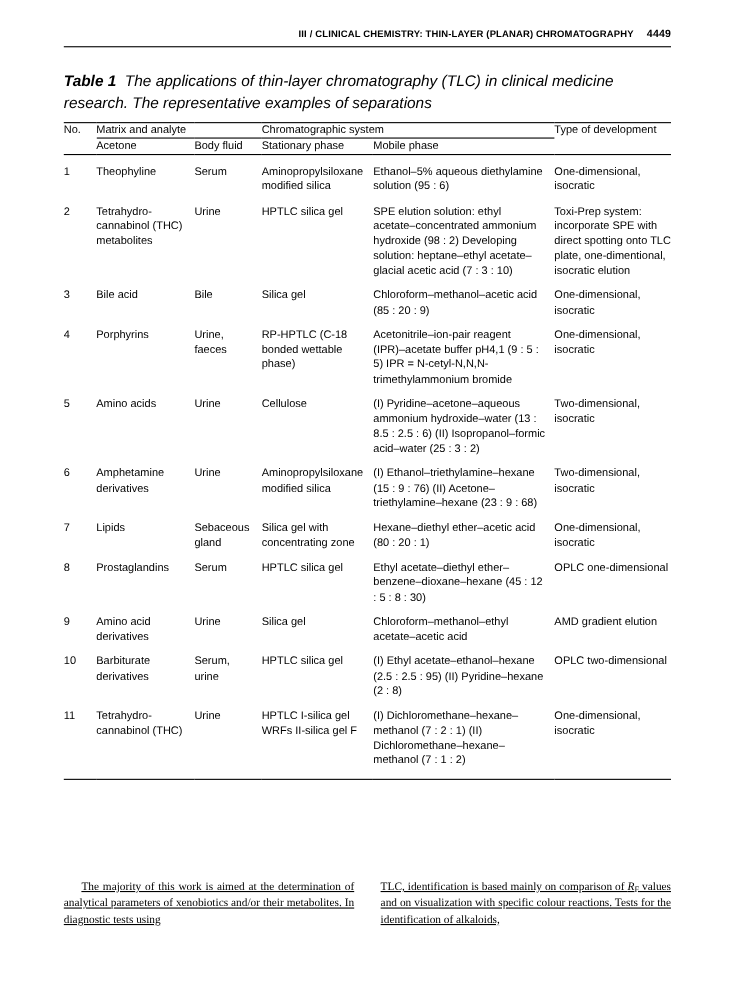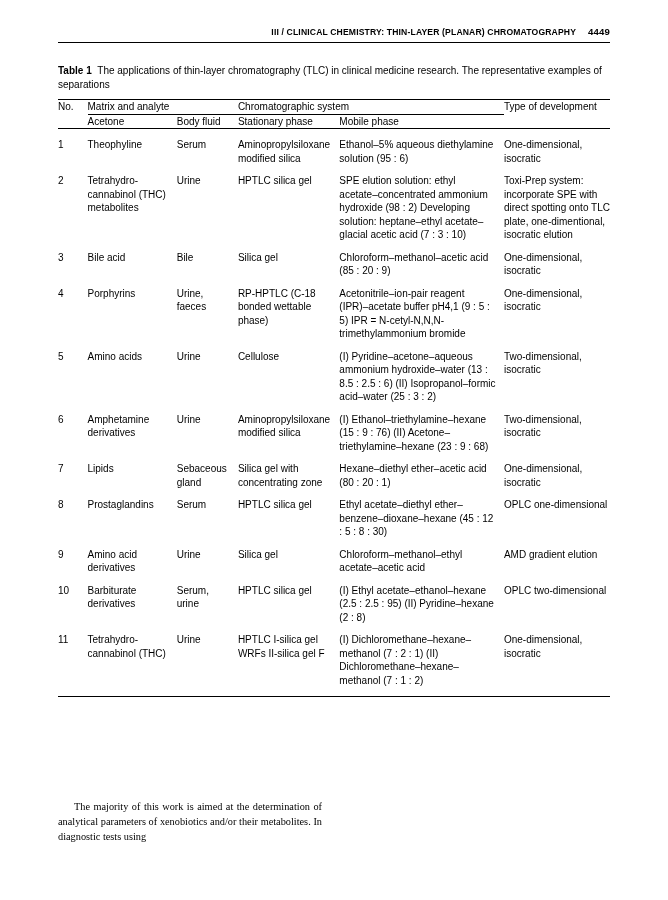--- a/index.html
+++ b/index.html
@@ -49,23 +49,24 @@
 
   
   .table-wrap {
     position: absolute;
     left: 58px;
     top: 64px;
     width: 552px;
   }
   .caption {
     font-family: "Liberation Sans", sans-serif;
-    font-size: 10px;
+    font-size: 14px;
     line-height: 1.42;
     margin-bottom: 7px;
+    font-style: italic;
   }
   .caption b {
     font-weight: bold;
   }
   table.tlc {
     width: 552px;
     border-collapse: collapse;
     font-family: "Liberation Sans", sans-serif;
     font-size: 10px;
     line-height: 1.35;
@@ -117,21 +118,21 @@
     left: 58px;
     top: 800px;
     width: 552px;
     display: flex;
     gap: 24px;
     font-family: "Liberation Serif", serif;
     font-size: 10.3px;
     line-height: 1.44;
     text-align: justify;
   }
-  .bottom .col { width: 264px; }
+  .bottom .col { width: 264px; text-decoration: underline; }
   .bottom p { margin: 0; }
   .indent { text-indent: 16px; }
   .sub { font-size: 7.6px; vertical-align: -0.22em; }
   em { font-style: italic; }
 </style>
 </head>
 <body>
 
 <div class="page">
 
@@ -260,15 +261,18 @@
           <td class="col-dev"></td>
         </tr>
       </tbody>
     </table>
   </div>
 
   <div class="bottom">
     <div class="col">
       <p class="indent">The majority of this work is aimed at the determination of analytical parameters of xenobiotics and/or their metabolites. In diagnostic tests using</p>
     </div>
+    <div class="col">
+      <p><span>TLC, identification is based mainly on comparison of </span><em>R</em><span class="sub">F</span><span> values and on visualization with specific colour reactions. Tests for the identification of alkaloids,</span></p>
+    </div>
   </div>
 
 </div>
 
 </body></html>

